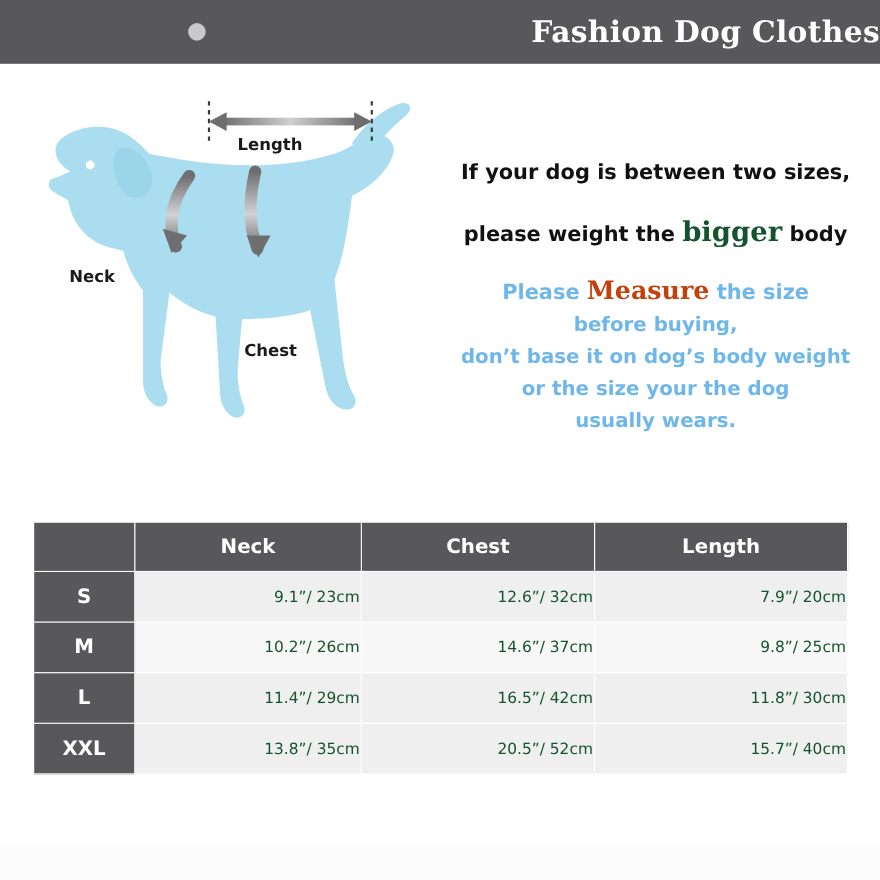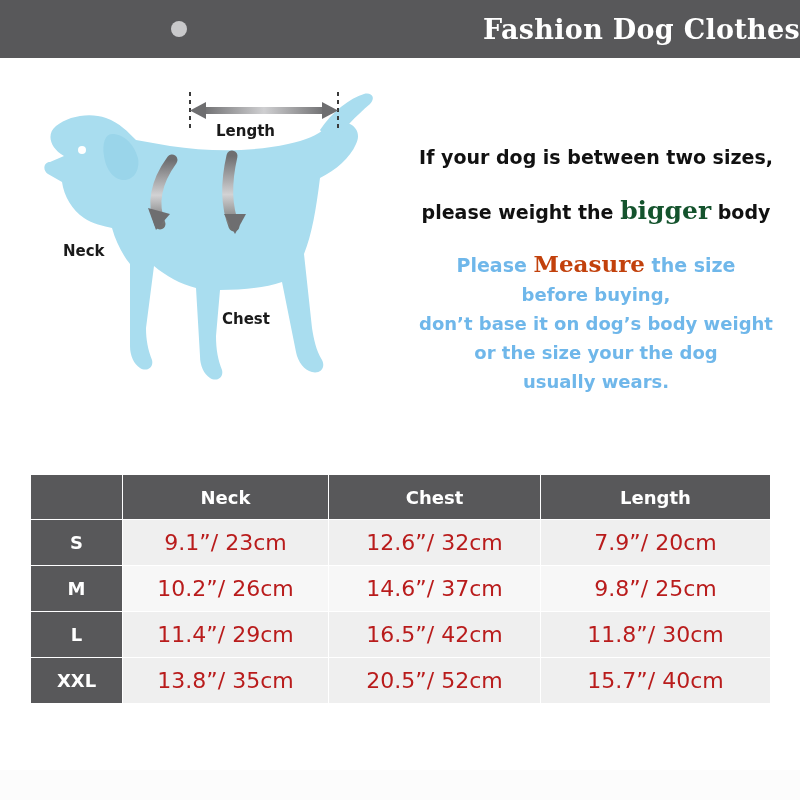--- a/index.html
+++ b/index.html
@@ -146,23 +146,24 @@
 
   table.size-table td.size-cell {
     background: #58585a;
     color: #ffffff;
     font-size: 18px;
     font-weight: bold;
     height: 43px;
   }
   table.size-table td.val {
     background: #efefef;
-    color: #b91c1c;
-    font-size: 22px;
+    color: #14532d;
+    font-size: 14px;
     height: 43px;
+    text-align: right;
   }
   table.size-table tr.alt td.val {
     background: #f7f7f7;
   }
 
   
   .bottom-band {
     position: absolute;
     left: 0;
     top: 770px;

